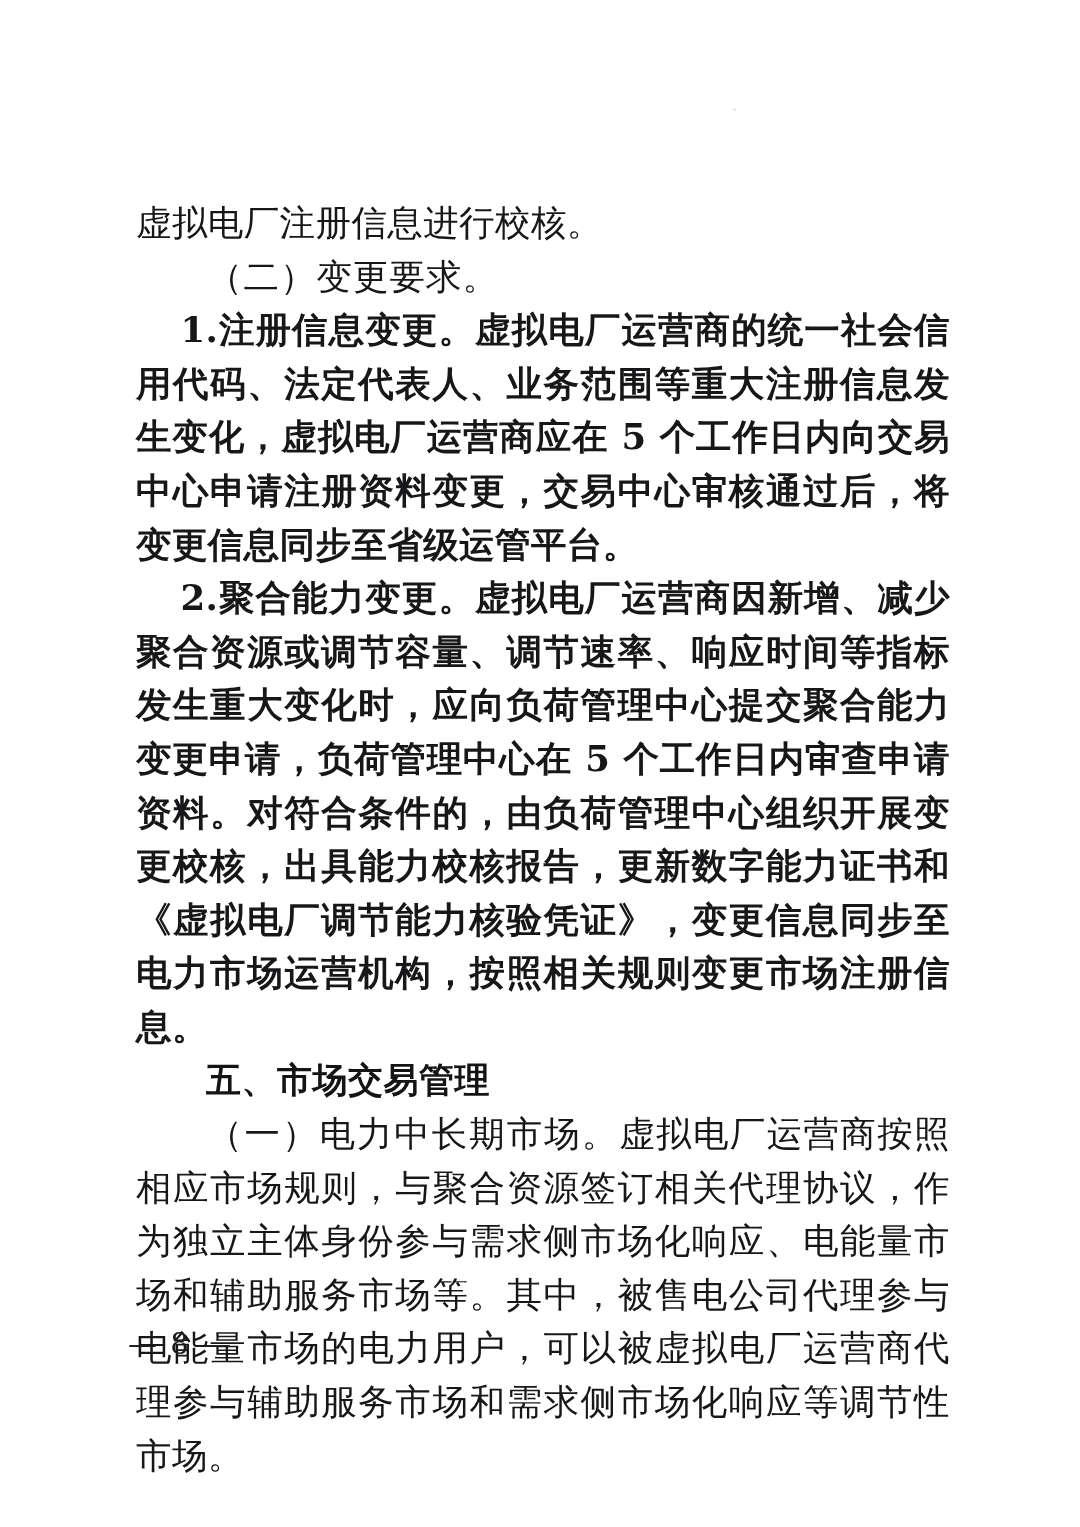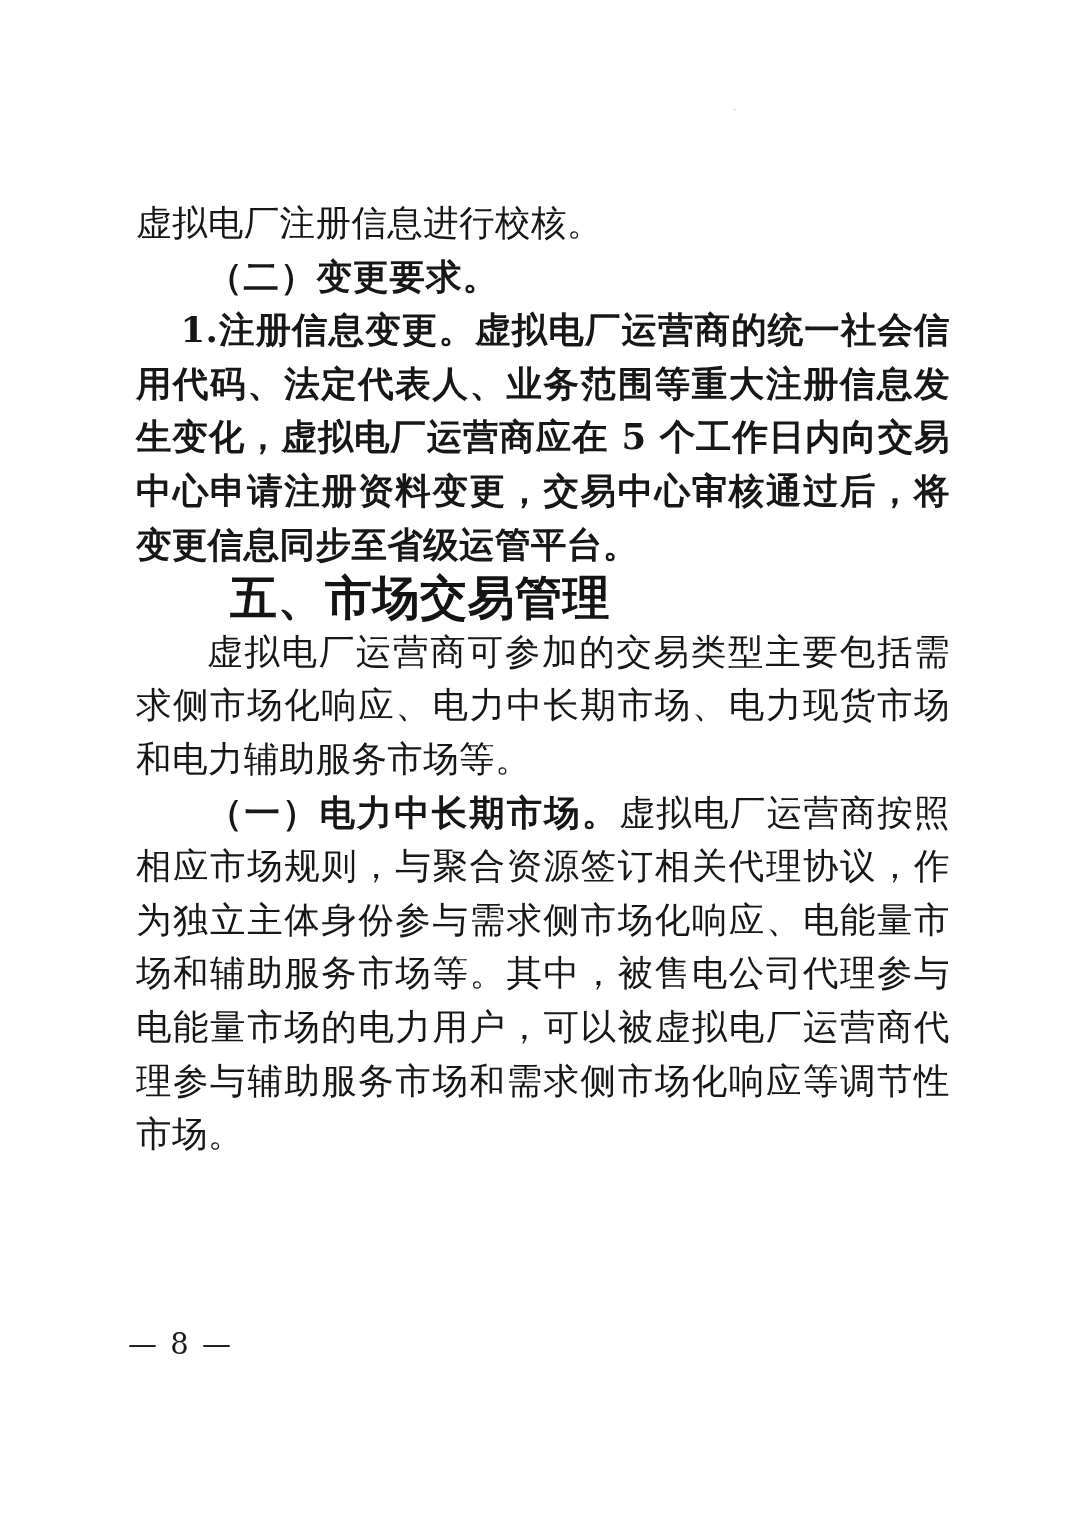--- a/index.html
+++ b/index.html
@@ -47,37 +47,37 @@
 
   
   .para.indent-num {
     text-indent: 1.25em;
     font-weight: bold;
   }
 
   
   .kai-bold {
     font-family: "DejaVu Serif", "Liberation Serif", serif;
-    font-weight: 700;
+    font-weight: 400;
     letter-spacing: 1px;
   }
 
   
   .para.headline {
     text-indent: 2em;
     font-weight: 700;
     letter-spacing: 1.2px;
   }
 
   
   .section-heading {
     margin: 0;
     text-indent: 2em;
     font-family: "DejaVu Sans", "Liberation Sans", sans-serif;
-    font-size: 47px;
+    font-size: 35px;
     line-height: 53.6px;
     font-weight: 700;
     color: #141416;
     letter-spacing: 0.5px;
     text-align: left;
   }
 
   
   .page-number {
     position: absolute;
@@ -105,24 +105,24 @@
 <div class="page">
 
   <div class="content">
 
     <p class="para">虚拟电厂注册信息进行校核。</p>
 
     <p class="para headline"><span class="kai-bold">（二）变更要求。</span></p>
 
     <p class="para indent-num">1.注册信息变更。虚拟电厂运营商的统一社会信用代码、法定代表人、业务范围等重大注册信息发生变化，虚拟电厂运营商应在 5 个工作日内向交易中心申请注册资料变更，交易中心审核通过后，将变更信息同步至省级运管平台。</p>
 
+    <p class="para indent-num">2.聚合能力变更。虚拟电厂运营商因新增、减少聚合资源或调节容量、调节速率、响应时间等指标发生重大变化时，应向负荷管理中心提交聚合能力变更申请，负荷管理中心在 5 个工作日内审查申请资料。对符合条件的，由负荷管理中心组织开展变更校核，出具能力校核报告，更新数字能力证书和《虚拟电厂调节能力核验凭证》，变更信息同步至电力市场运营机构，按照相关规则变更市场注册信息。</p>
 
     <h2 class="section-heading">五、市场交易管理</h2>
 
-    <p class="para indent">虚拟电厂运营商可参加的交易类型主要包括需求侧市场化响应、电力中长期市场、电力现货市场和电力辅助服务市场等。</p>
 
     <p class="para indent"><span class="kai-bold">（一）电力中长期市场。</span><span>虚拟电厂运营商按照相应市场规则，与聚合资源签订相关代理协议，作为独立主体身份参与需求侧市场化响应、电能量市场和辅助服务市场等。其中，被售电公司代理参与电能量市场的电力用户，可以被虚拟电厂运营商代理参与辅助服务市场和需求侧市场化响应等调节性市场。</span></p>
 
   </div>
 
   <div class="page-number">— 8 —</div>
 
   <div class="speck" style="left:733px; top:108px; width:3px; height:3px;"></div>
 
 </div>

